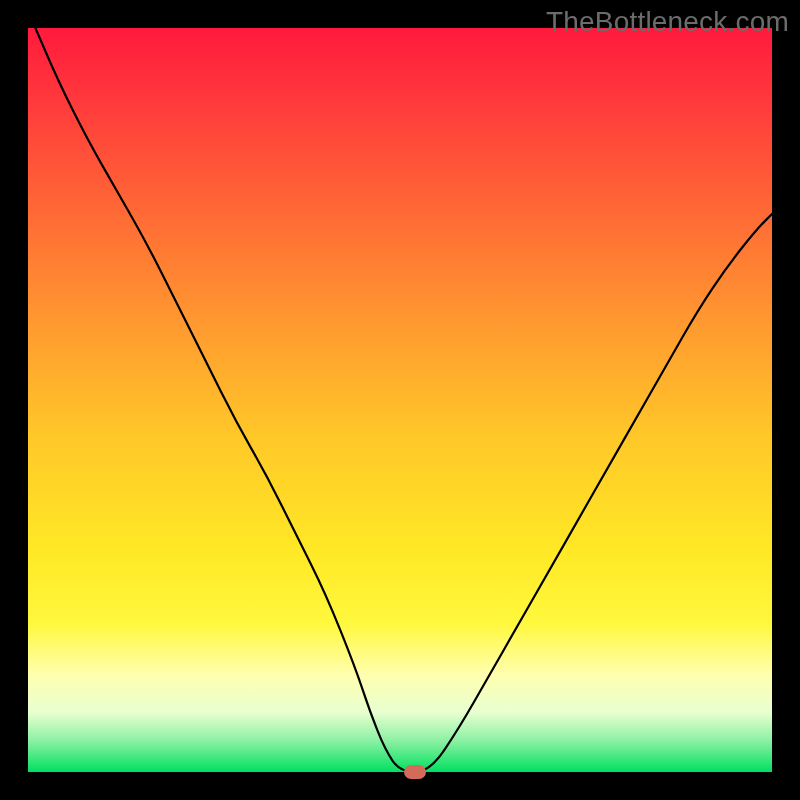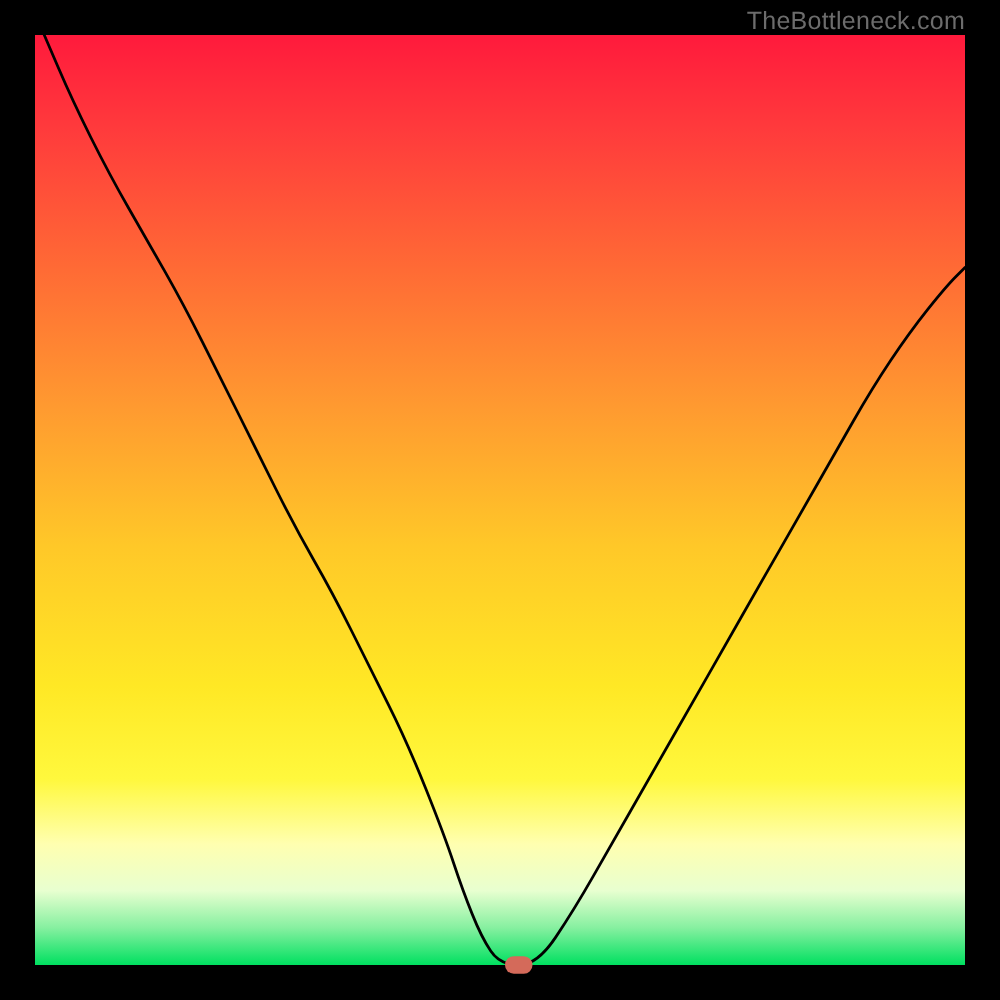--- a/index.html
+++ b/index.html
@@ -34,23 +34,23 @@
       #fff83d 80%,
       #ffffb0 87%,
       #e8ffd0 92%,
       #86f0a0 96%,
       #00e060 100%
     );
   }
   .watermark {
     position: absolute;
     top: 6px;
-    right: 28px;
+    right: 11px;
     color: #6c6c6c;
-    font-size: 20px;
+    font-size: 28px;
     letter-spacing: 0.2px;
     font-weight: 500;
   }
   .marker {
     position: absolute;
     width: 22px;
     height: 14px;
     border-radius: 7px;
     background: #d46a5a;
     transform: translate(-50%, -50%);

